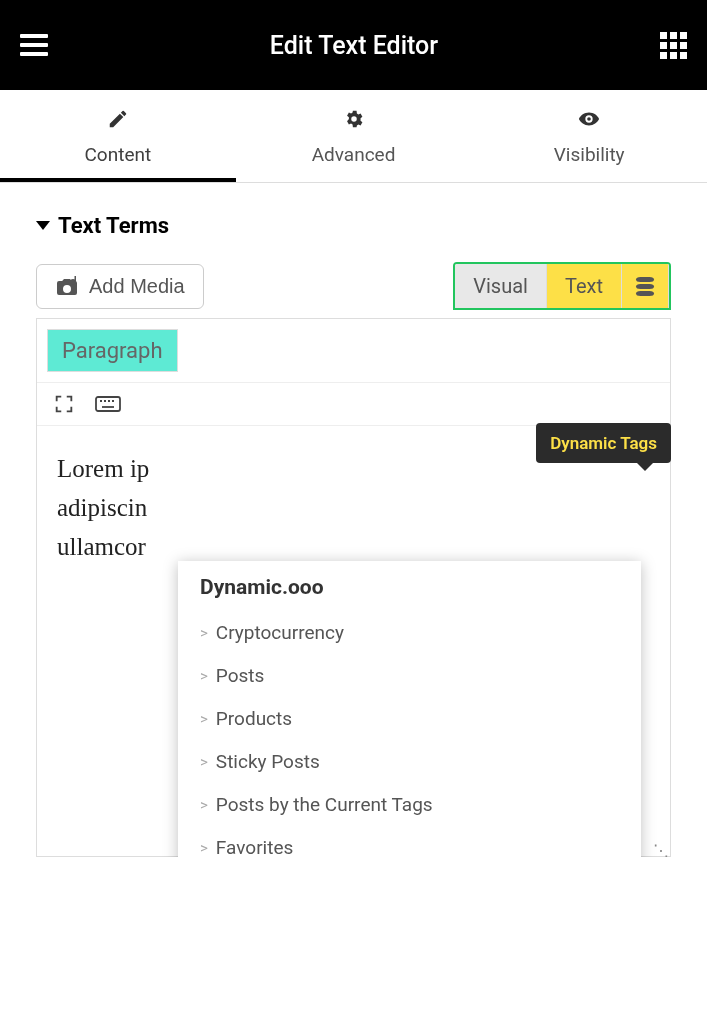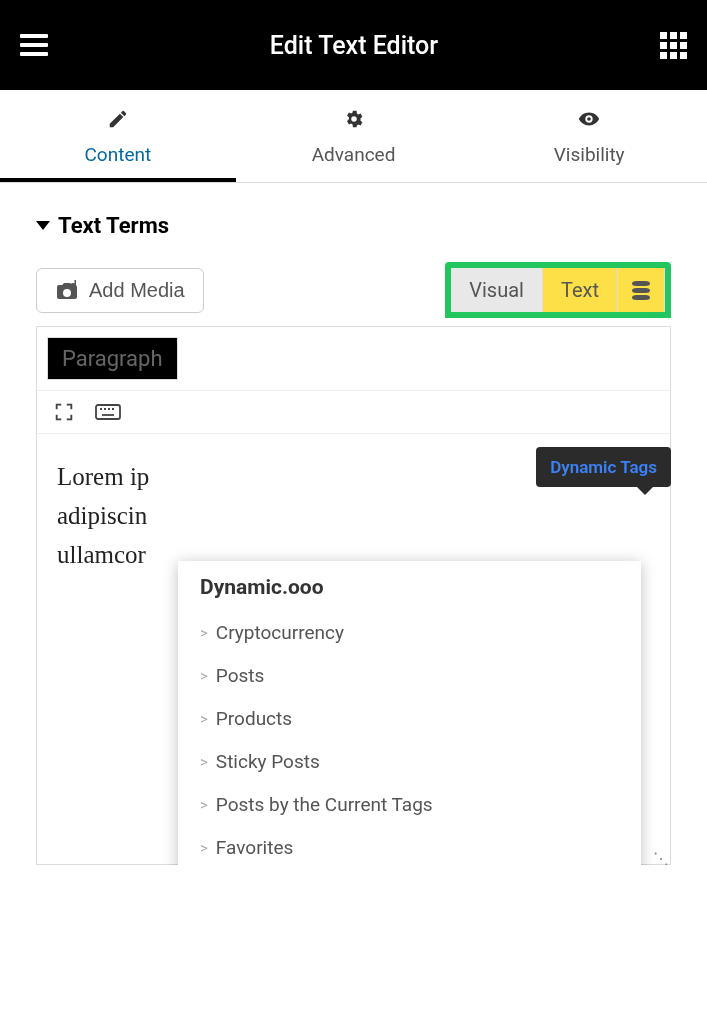--- a/index.html
+++ b/index.html
@@ -7,52 +7,52 @@
 
 .topbar { background: #000; color: #fff; height: 90px; display: flex; align-items: center; justify-content: space-between; padding: 0 20px; }
 .topbar .title { font-size: 25px; font-weight: 500; }
 .hamburger { display: flex; flex-direction: column; gap: 5px; cursor: pointer; }
 .hamburger span { display: block; width: 28px; height: 4px; background: #fff; border-radius: 1px; }
 .grid-icon { display: grid; grid-template-columns: repeat(3, 7px); grid-template-rows: repeat(3, 7px); gap: 3px; }
 .grid-icon span { background: #fff; }
 
 .tabs { display: flex; border-bottom: 1px solid #ddd; }
 .tab { flex: 1; text-align: center; padding: 18px 0 12px 0; cursor: pointer; color: #555; border-bottom: 4px solid transparent; }
-.tab.active { color: #0369a1; border-bottom-color: #000; }
+.tab.active { color: #404040; border-bottom-color: #000; }
 .tab .tab-icon { font-size: 22px; display: block; margin-bottom: 8px; color: #333; }
 .tab .tab-label { font-size: 19px; }
 
 .panel { padding: 30px 36px 0 36px; position: relative; }
 
 .section-header { display: flex; align-items: center; gap: 8px; font-size: 22px; font-weight: 700; margin-bottom: 24px; }
 .caret-down { width: 0; height: 0; border-left: 7px solid transparent; border-right: 7px solid transparent; border-top: 9px solid #000; }
 
 .toolbar-row { display: flex; align-items: center; justify-content: space-between; margin-bottom: 8px; }
 .add-media-btn { display: inline-flex; align-items: center; gap: 10px; border: 1px solid #ccc; border-radius: 6px; padding: 10px 18px; font-size: 20px; color: #555; background: #fff; cursor: pointer; }
 .camera-icon { width: 24px; height: 20px; position: relative; }
 .camera-icon svg { width: 24px; height: 24px; }
 
-.editor-tabs { display: flex; align-items: stretch; border: 6px solid #22c55e; border-radius: 4px 4px 0 0; overflow: hidden; }
+.editor-tabs { display: flex; align-items: stretch; border: 2px solid #22c55e; border-radius: 4px 4px 0 0; overflow: hidden; }
 .editor-tab { padding: 10px 18px; font-size: 20px; color: #555; background: #fde047; cursor: pointer; border-right: 1px solid #ddd; }
 .editor-tab.active { background: #e8e8e8; }
 .editor-tab.dyn { padding: 10px 14px; display: flex; align-items: center; }
 .db-icon { display: flex; flex-direction: column; gap: 2px; }
 .db-icon span { width: 18px; height: 5px; background: #555; border-radius: 50%/100%; }
 
 .editor-box { border: 1px solid #ddd; position: relative; }
 .editor-top { padding: 10px; border-bottom: 1px solid #eee; }
-.para-select { border: 1px solid #ddd; padding: 8px 14px; font-size: 22px; color: #666; background: #000000; display: inline-block; }
+.para-select { border: 1px solid #ddd; padding: 8px 14px; font-size: 22px; color: #666; background: #5eead4; display: inline-block; }
 .editor-icons { display: flex; gap: 18px; padding: 10px 14px; border-bottom: 1px solid #eee; }
 .icon-btn { width: 26px; height: 22px; display: flex; align-items: center; justify-content: center; cursor: pointer; }
 
 .editor-content { padding: 24px 20px 120px 20px; font-family: Georgia, serif; font-size: 25px; color: #222; line-height: 1.55; min-height: 430px; }
 .resize-grip { position: absolute; right: 2px; bottom: 2px; width: 14px; height: 14px; }
 .resize-grip::before { content: '⋰'; position: absolute; font-size: 16px; color: #888; transform: scaleX(-1); right: -1px; bottom: -6px; }
 
-.tooltip { position: absolute; top: 264px; right: 36px; background: #2b2b2b; color: #3b82f6; font-size: 17px; font-weight: 600; padding: 10px 14px; border-radius: 4px; }
+.tooltip { position: absolute; top: 240px; right: 36px; background: #2b2b2b; color: #fde047; font-size: 17px; font-weight: 600; padding: 10px 14px; border-radius: 4px; }
 .tooltip::after { content: ''; position: absolute; bottom: -8px; right: 18px; border-left: 8px solid transparent; border-right: 8px solid transparent; border-top: 8px solid #2b2b2b; }
 
 .dropdown { position: absolute; top: 378px; left: 178px; width: 463px; background: #fff; box-shadow: 0 2px 14px rgba(0,0,0,0.25); z-index: 10; max-height: 550px; overflow-y: auto; }
 .dropdown-header { padding: 14px 22px 12px 22px; font-size: 21px; font-weight: 700; color: #333; }
 .dropdown-item { padding: 10px 22px; font-size: 19px; color: #555; cursor: pointer; display: flex; align-items: center; gap: 8px; }
 .dropdown-item .chev { color: #aaa; font-size: 15px; }
 .dropdown-item.selected { background: #e8e8e8; font-weight: 700; color: #222; }
 </style>
 </head>
 <body>

